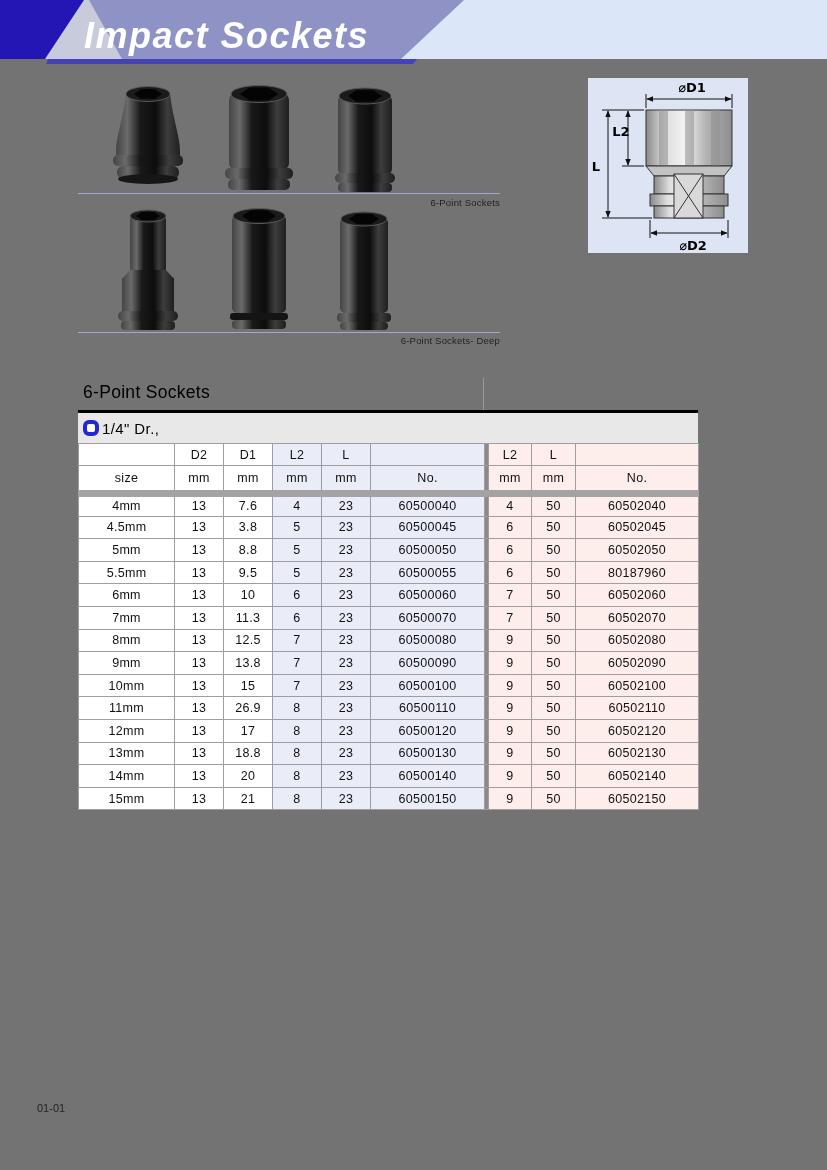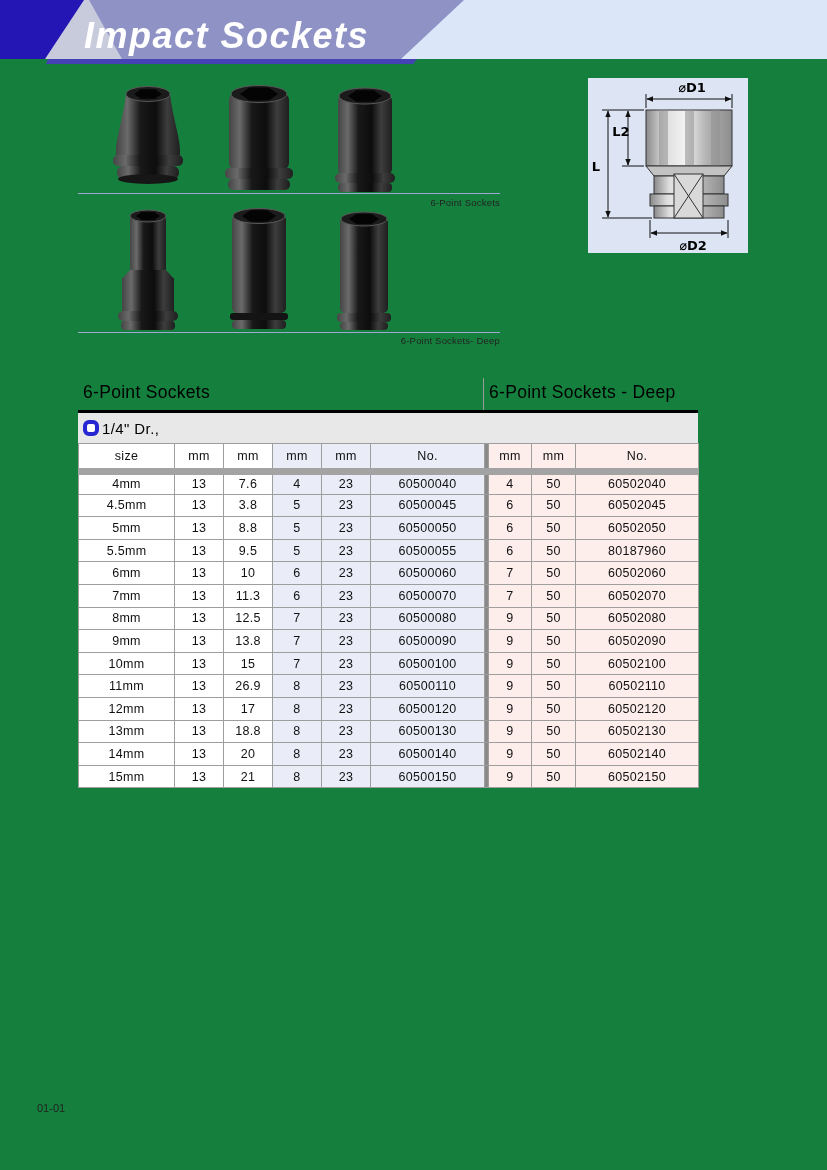--- a/index.html
+++ b/index.html
@@ -1,16 +1,16 @@
 <!DOCTYPE html>
 <html><head>
 <meta charset="utf-8">
 <style>
   html,body{margin:0;padding:0;background:#fff;}
-  .page{position:relative;width:827px;height:1170px;background:#15803d;overflow:hidden;
+  .page{position:relative;width:827px;height:1170px;background:#737373;overflow:hidden;
         font-family:"Liberation Sans",sans-serif;color:#111;}
   .abs{position:absolute;}
 
   
   .hdr-svg{position:absolute;left:0;top:0;}
   .page-title{position:absolute;left:84px;top:15px;font-size:36px;font-style:italic;
               font-weight:bold;color:#ffffff;letter-spacing:1.5px;white-space:nowrap;}
 
   
   .socket{position:absolute;}
@@ -165,21 +165,20 @@
     <text x="8" y="93" text-anchor="middle" font-family="DejaVu Sans, sans-serif" font-size="13" font-weight="bold" fill="#000">L</text>
 
     <line x1="56" y1="88" x2="34" y2="88" stroke="#111" stroke-width="1"></line>
     <line x1="40" y1="33" x2="40" y2="87" stroke="#111" stroke-width="1" marker-start="url(#arr)" marker-end="url(#arr)"></line>
     <text x="33" y="58" text-anchor="middle" font-family="DejaVu Sans, sans-serif" font-size="13" font-weight="bold" fill="#000">L2</text>
   </svg>
 
   <div class="sec-titles">
     <span class="sec-title" style="left:5px">6-Point Sockets</span>
     <div class="sec-vline"></div>
-    <span class="sec-title" style="left:411px">6-Point Sockets - Deep</span>
   </div>
 
   <div class="rule-black"></div>
 
   <div class="drive-band">
     <span class="drive-icon"></span>
     <span class="drive-label">1/4" Dr.,</span>
   </div>
 
   <table class="spec-table">
@@ -189,20 +188,32 @@
         <col style="width:49px">
         <col style="width:49px">
       <col style="width:49px">
         <col style="width:114px">
         <col style="width:4px">
         <col style="width:43px">
       <col style="width:44px">
         <col style="width:123px">
     </colgroup>
     <thead>
+      <tr>
+        <th class="w"></th>
+        <th class="w">D2</th>
+        <th class="w">D1</th>
+        <th class="lav">L2</th>
+        <th class="lav">L</th>
+        <th class="lav"></th>
+        <th class="divider"></th>
+        <th class="pink">L2</th>
+        <th class="pink">L</th>
+        <th class="pink"></th>
+      </tr>
       <tr class="units">
         <th class="w">size</th>
         <th class="w">mm</th>
         <th class="w">mm</th>
         <th class="lav">mm</th>
         <th class="lav">mm</th>
         <th class="lav">No.</th>
         <th class="divider"></th>
         <th class="pink">mm</th>
         <th class="pink">mm</th>

